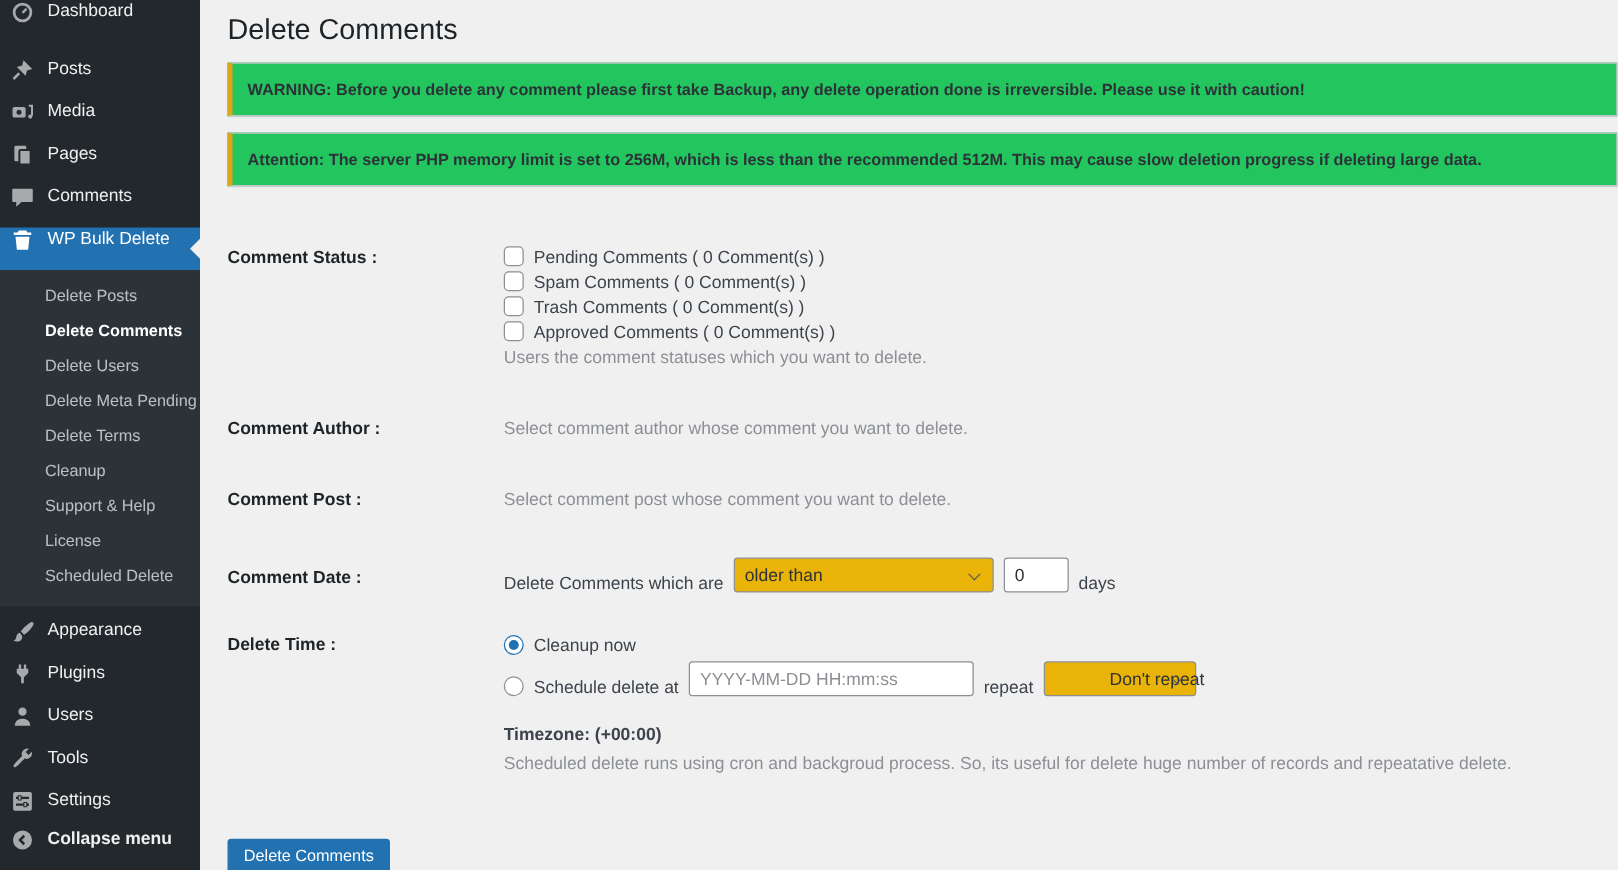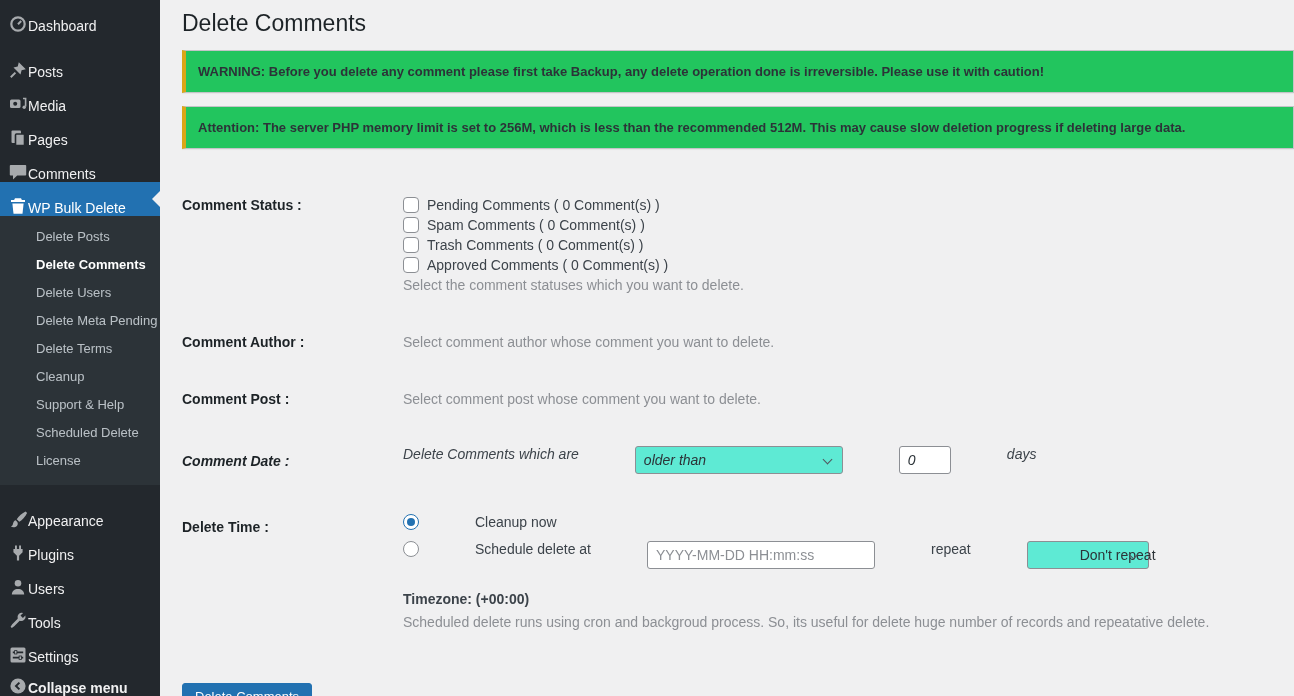--- a/index.html
+++ b/index.html
@@ -8,21 +8,21 @@
     width:1294px; height:696px; overflow:hidden; position:relative;
     font-family:"Liberation Sans", sans-serif;
     background:#f0f0f1; color:#1d2327;
   }
   
   .sidebar {
     position:absolute; left:0; top:0; width:160px; height:696px;
     background:#23282d; color:#f0f0f1;
   }
   .menu-item {
-    height:34px; display:flex; align-items:flex-end; 
+    height:34px; display:flex; align-items:flex-start; gap:10px;
     padding:0 8px; font-size:14px; color:#f0f0f1; cursor:pointer; position:relative;
   }
   .menu-item .mi-icon { width:20px; height:20px; color:#a7aaad; flex-shrink:0; display:flex; align-items:center; justify-content:center; }
   .menu-item svg { width:20px; height:20px; display:block; }
   .menu-sep { height:12px; }
   .menu-item.active { background:#2271b1; color:#fff; }
   .menu-item.active .mi-icon { color:#fff; }
   .menu-item.active::after {
     content:""; position:absolute; right:0; top:50%; margin-top:-8px;
     width:0; height:0; border:8px solid transparent; border-right-color:#f0f0f1;
@@ -58,22 +58,22 @@
     appearance:none; -webkit-appearance:none; width:16px; height:16px;
     border:1px solid #8c8f94; border-radius:4px; background:#fff; margin:0 8px 0 0; flex-shrink:0; cursor:pointer;
   }
   .wpradio {
     appearance:none; -webkit-appearance:none; width:16px; height:16px;
     border:1px solid #8c8f94; border-radius:50%; background:#fff; margin:0 8px 0 0;
     position:relative; flex-shrink:0; cursor:pointer;
   }
   .wpradio:checked { border-color:#2271b1; }
   .wpradio:checked::after { content:""; position:absolute; inset:3px; border-radius:50%; background:#2271b1; }
-  .inline-center { display:flex; align-items:flex-start;gap:48px; }
-  .select-wrap { position:relative; display:inline-block; background:#5eead4; border:1px solid #8c8f94; border-radius:3px; height:28px; }
+  .inline-center { display:flex; align-items:flex-end; }
+  .select-wrap { position:relative; display:inline-block; background:#eab308; border:1px solid #8c8f94; border-radius:3px; height:28px; }
   .select-wrap select {
     appearance:none; -webkit-appearance:none; border:none; background:transparent;
     height:26px; font:inherit; font-size:14px; color:#2c3338; padding:0 30px 0 8px; outline:none; cursor:pointer;
   }
   .select-wrap::after {
     content:""; position:absolute; right:11px; top:9px; width:6px; height:6px;
     border-right:1.6px solid #50575e; border-bottom:1.6px solid #50575e; transform:rotate(45deg); pointer-events:none;
   }
   .text-input {
     height:28px; border:1px solid #8c8f94; border-radius:3px; background:#fff;
@@ -160,22 +160,22 @@
   </div>
 
   <div class="submenu">
     <div class="submenu-item">Delete Posts</div>
     <div class="submenu-item active">Delete Comments</div>
     <div class="submenu-item">Delete Users</div>
     <div class="submenu-item">Delete Meta Pending</div>
     <div class="submenu-item">Delete Terms</div>
     <div class="submenu-item">Cleanup</div>
     <div class="submenu-item">Support &amp; Help</div>
+    <div class="submenu-item">License</div>
     <div class="submenu-item">Scheduled Delete</div>
-    <div class="submenu-item">License</div>
   </div>
 
   <div class="bottom-gap"></div>
 
   <div class="menu-item">
     <span class="mi-icon">
       <svg viewBox="0 0 20 20" fill="currentColor">
           <path d="M17.6 2.4c-3.4 1.5-6.9 4.9-8.9 7.8l2.6 2.6c2.9-2 6.3-5.5 7.8-8.9z"></path>
           <path d="M7.7 11.2c-1.9.5-2.4 1.9-2.9 4.2-.3 1.2-1 1.6-2 2 1.6 1.1 4.6 1 6.1-.5 1-1 1.2-2.6.4-3.9z"></path>
         </svg>
@@ -262,42 +262,42 @@
           <span>Spam Comments ( 0 Comment(s) )</span>
         </label>
         <label class="check-row">
           <input type="checkbox" class="wpcheck" style="">
           <span>Trash Comments ( 0 Comment(s) )</span>
         </label>
         <label class="check-row">
           <input type="checkbox" class="wpcheck" style="">
           <span>Approved Comments ( 0 Comment(s) )</span>
         </label>
-        <div class="help-text">Select the comment statuses which you want to delete.</div>
+        <div class="help-text">Users the comment statuses which you want to delete.</div>
       </div>
     </div>
 
     
     <div class="form-row">
       <div class="form-label">Comment Author :</div>
       <div class="form-field">
         <div class="help-text">Select comment author whose comment you want to delete.</div>
       </div>
     </div>
 
     
     <div class="form-row">
       <div class="form-label">Comment Post :</div>
       <div class="form-field">
         <div class="help-text">Select comment post whose comment you want to delete.</div>
       </div>
     </div>
 
     
-    <div class="form-row" style="margin-bottom:40px;font-style:italic;">
+    <div class="form-row" style="margin-bottom:28px;">
       <div class="form-label" style="padding-top:5px;">Comment Date :</div>
       <div class="form-field inline-center">
         <span class="mr8">Delete Comments which are</span>
         <span class="select-wrap" style="width:208px;">
           <select style="width:206px;">
             <option>older than</option>
           </select>
         </span>
         <input type="text" class="text-input days-input ml8" value="0" style="">
         <span class="ml8">days</span>

